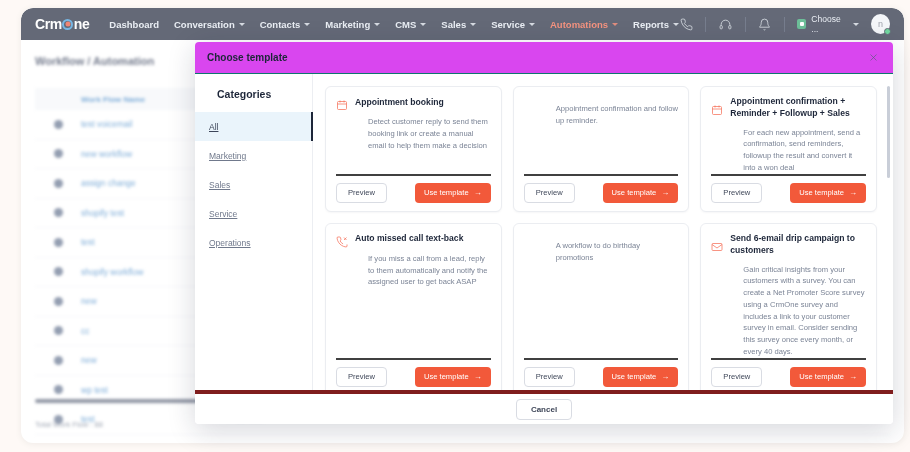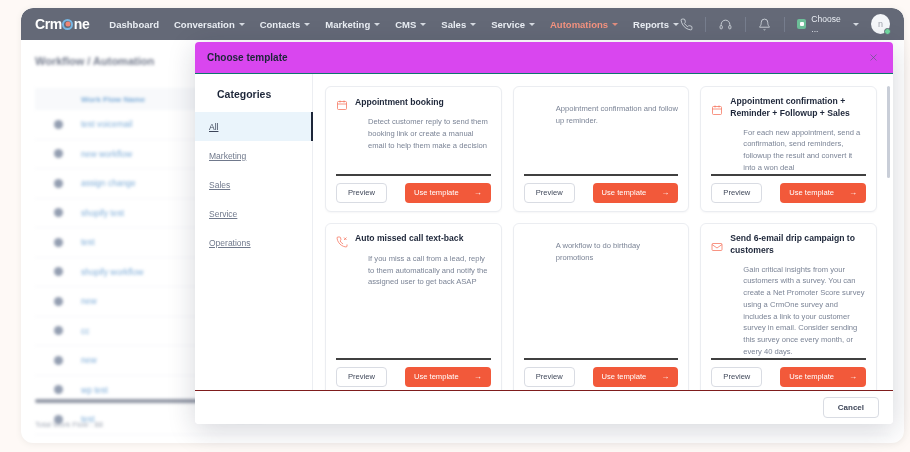--- a/index.html
+++ b/index.html
@@ -101,27 +101,27 @@
   .card-ico svg { width:12px; height:12px; stroke:#f5705a; fill:none; stroke-width:1.5; }
   .card-title { font-size:8.6px; font-weight:600; color:#1d2639; line-height:1.38; }
   .card-desc { font-size:7.6px; color:#7b8496; line-height:1.55; margin-top:7px;margin-left:32px; }
   .card-foot { margin-top:auto; border-top:2px solid #404040; padding:7px 0 8px; display:flex; justify-content:space-between; gap:7px; }
   .btn-preview {
     font-size:7.6px; color:#3f4759; background:#fff; border:1px solid #d9dce3;
     border-radius:4px; padding:4.5px 11px; cursor:pointer;
   }
   .btn-use {
     font-size:7.6px; color:#fff; background:#f2593a; border:none;
-    border-radius:4px; padding:5px 9px; cursor:pointer; display:flex; align-items:center; gap:15px;
+    border-radius:4px; padding:5px 9px; cursor:pointer; display:flex; align-items:center; gap:5px;
   }
   .btn-use .arw { font-size:8px; line-height:1; }
 
   .scrollbar { position:absolute; right:3px; top:12px; width:3px; height:92px; background:#c9ced8; border-radius:3px; cursor:pointer;}
 
-  .modal-foot { flex:0 0 34px; display:flex; align-items:center; justify-content:flex-end; padding:0 14px; background:#fff; border-top:1px solid #7f1d1d;}
+  .modal-foot { flex:0 0 34px; display:flex; align-items:center; justify-content:center; padding:0 14px; background:#fff; border-top:4px solid #7f1d1d;}
   .btn-cancel { font-size:8px; font-weight:600; color:#3f4759; background:#fff; border:1px solid #d9dce3; border-radius:4px; padding:5px 14px; cursor:pointer; }
 </style>
 </head>
 <body>
 
 <div id="app">
 
   <div class="bg-page">
     <div class="bg-inner">
 

